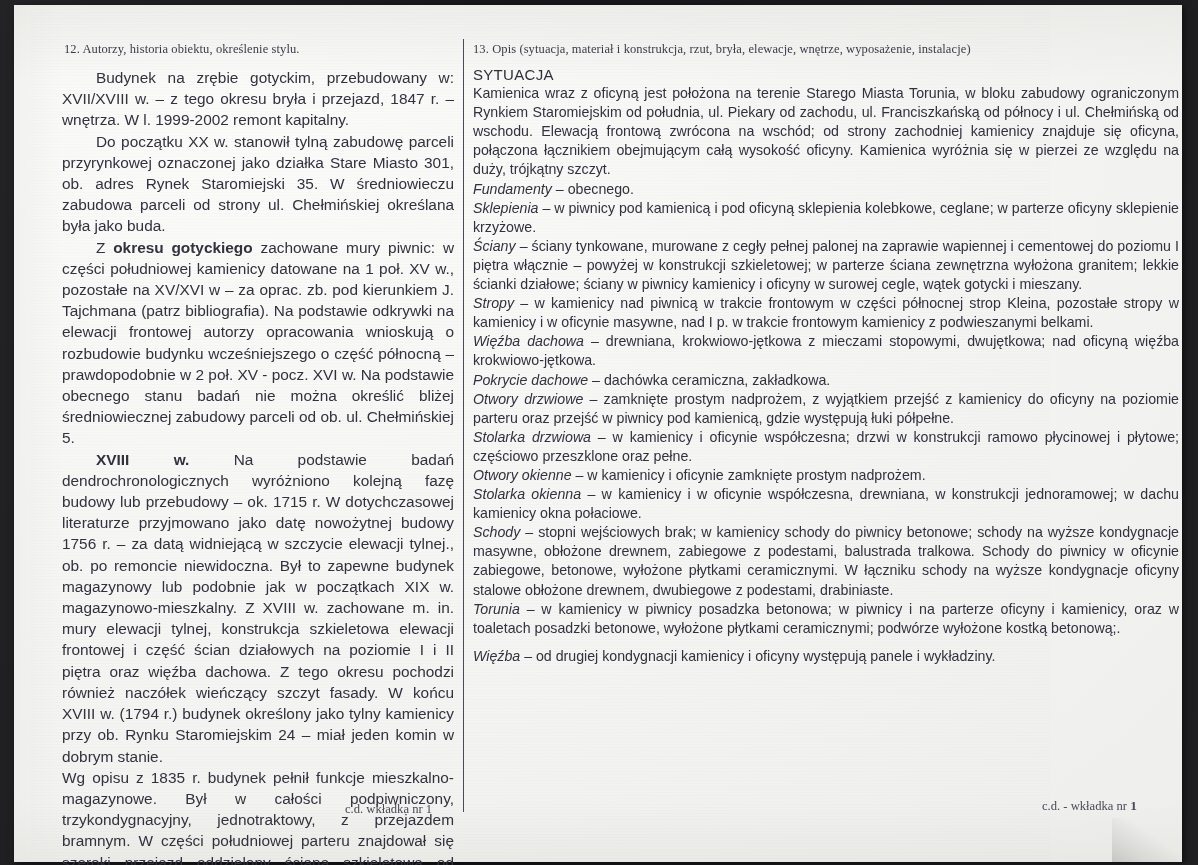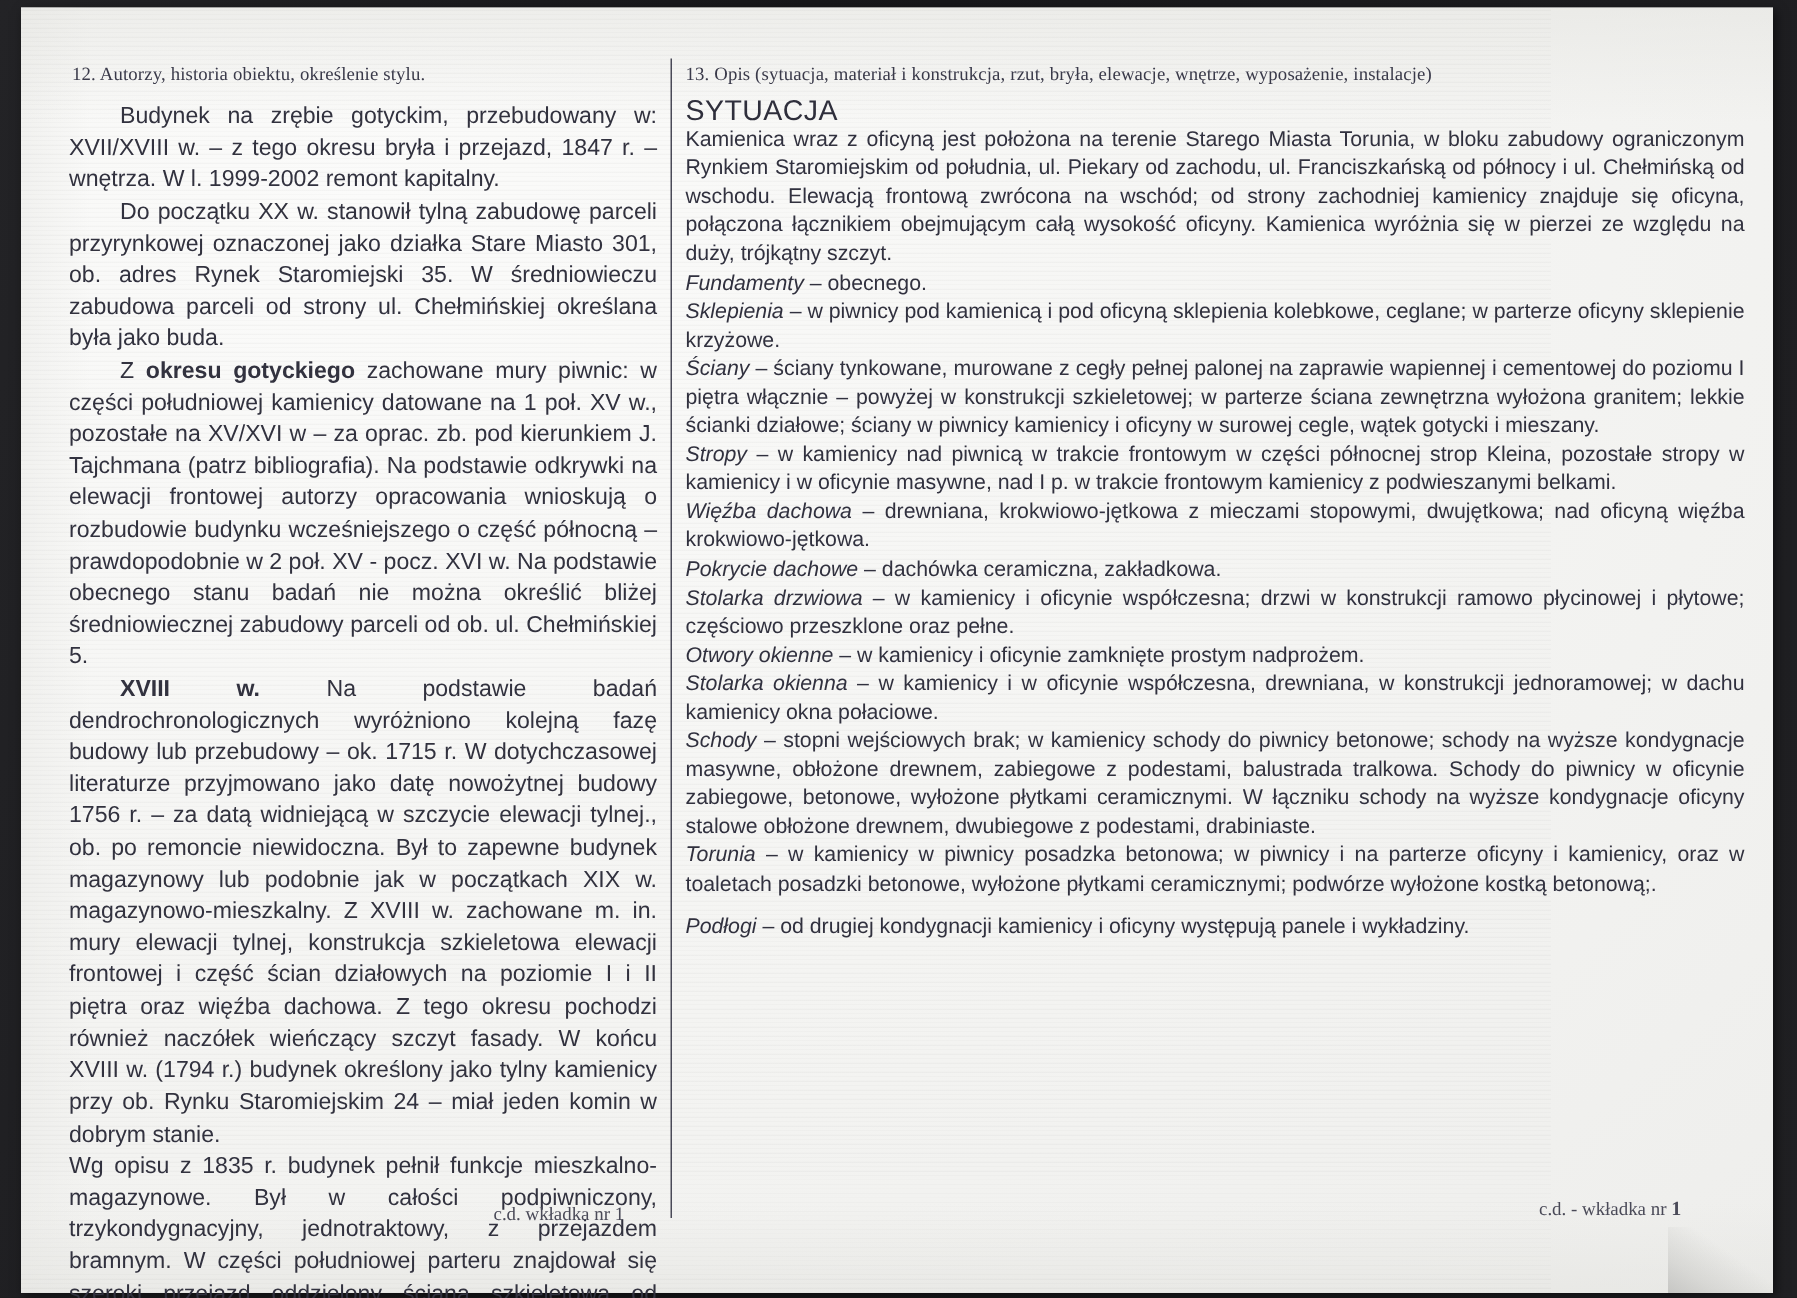--- a/index.html
+++ b/index.html
@@ -51,21 +51,21 @@
     bottom: 0;
     width: 70px;
     height: 44px;
     background: linear-gradient(215deg, rgba(255,255,255,0) 40%, rgba(198,198,195,0.5) 75%, rgba(170,170,168,0.55) 100%);
     pointer-events: none;
   }
 
   
   #content {
     position: absolute;
-    left: 0; top: 0;
+    left: 16px; top: 0;
     width: 1020px;
     height: 857px;
   }
 
   
   #column-divider {
     position: absolute;
     left: 433px;
     top: 34px;
     width: 1px;
@@ -113,21 +113,21 @@
   #right-body {
     position: absolute;
     left: 443px;
     top: 60px;
     width: 706px;
     font-size: 14.2px;
     line-height: 19.1px;
     color: #31313f;
   }
   .section-heading {
-    font-size: 19px;
+    font-size: 15px;
     letter-spacing: 0.3px;
     margin: 0 0 14px 0;
     color: #2f2f3c;
   }
   .gap-before { margin-top: 16px; }
   .gap-after { margin-bottom: 14px; }
   #right-body p {
     margin: 0 0 0 0;
     text-align: justify;
     text-justify: inter-word;
@@ -195,26 +195,27 @@
       <p class="gap-after">Kamienica wraz z oficyną jest położona na terenie Starego Miasta Torunia, w bloku zabudowy ograniczonym Rynkiem Staromiejskim od południa, ul. Piekary od zachodu, ul. Franciszkańską od północy i ul. Chełmińską od wschodu. Elewacją frontową zwrócona na wschód; od strony zachodniej kamienicy znajduje się oficyna, połączona łącznikiem obejmującym całą wysokość oficyny. Kamienica wyróżnia się w pierzei ze względu na duży, trójkątny szczyt.</p>
 
 
       <div id="entries-slot">
           <p><span class="term">Fundamenty</span><span> – obecnego.</span></p>
           <p><span class="term">Sklepienia</span><span> – w piwnicy pod kamienicą i pod oficyną sklepienia kolebkowe, ceglane; w parterze oficyny sklepienie krzyżowe.</span></p>
           <p><span class="term">Ściany</span><span> – ściany tynkowane, murowane z cegły pełnej palonej na zaprawie wapiennej i cementowej do poziomu I piętra włącznie – powyżej w konstrukcji szkieletowej; w parterze ściana zewnętrzna wyłożona granitem; lekkie ścianki działowe; ściany w piwnicy kamienicy i oficyny w surowej cegle, wątek gotycki i mieszany.</span></p>
           <p><span class="term">Stropy</span><span> – w kamienicy nad piwnicą w trakcie frontowym w części północnej strop Kleina, pozostałe stropy w kamienicy i w oficynie masywne, nad I p. w trakcie frontowym kamienicy z podwieszanymi belkami.</span></p>
           <p><span class="term">Więźba dachowa</span><span> – drewniana, krokwiowo-jętkowa z mieczami stopowymi, dwujętkowa; nad oficyną więźba krokwiowo-jętkowa.</span></p>
           <p><span class="term">Pokrycie dachowe</span><span> – dachówka ceramiczna, zakładkowa.</span></p>
+          <p><span class="term">Otwory drzwiowe</span><span> – zamknięte prostym nadprożem, z wyjątkiem przejść z kamienicy do oficyny na poziomie parteru oraz przejść w piwnicy pod kamienicą, gdzie występują łuki półpełne.</span></p>
           <p><span class="term">Stolarka drzwiowa</span><span> – w kamienicy i oficynie współczesna; drzwi w konstrukcji ramowo płycinowej i płytowe; częściowo przeszklone oraz pełne.</span></p>
           <p><span class="term">Otwory okienne</span><span> – w kamienicy i oficynie zamknięte prostym nadprożem.</span></p>
           <p><span class="term">Stolarka okienna</span><span> – w kamienicy i w oficynie współczesna, drewniana, w konstrukcji jednoramowej; w dachu kamienicy okna połaciowe.</span></p>
           <p><span class="term">Schody</span><span> – stopni wejściowych brak; w kamienicy schody do piwnicy betonowe; schody na wyższe kondygnacje masywne, obłożone drewnem, zabiegowe z podestami, balustrada tralkowa. Schody do piwnicy w oficynie zabiegowe, betonowe, wyłożone płytkami ceramicznymi. W łączniku schody na wyższe kondygnacje oficyny stalowe obłożone drewnem, dwubiegowe z podestami, drabiniaste.</span></p>
           <p><span class="term">Torunia</span><span> – w kamienicy w piwnicy posadzka betonowa; w piwnicy i na parterze oficyny i kamienicy, oraz w toaletach posadzki betonowe, wyłożone płytkami ceramicznymi; podwórze wyłożone kostką betonową;.</span></p>
-          <p class="tail-loose" style="margin-top: 9px;"><span class="term">Podłogi</span><span> – od drugiej kondygnacji kamienicy i oficyny występują panele i wykładziny.</span></p>
+          <p class="tail-loose" style="margin-top: 9px;"><span class="term">Więźba</span><span> – od drugiej kondygnacji kamienicy i oficyny występują panele i wykładziny.</span></p>
         </div>
     </div>
 
     <div id="footer-right" class="footer-note">
       <span>c.d. - wkładka nr </span><span class="page-num">1</span>
     </div>
 
     <div id="ink-noise"></div>
   </div>
 

